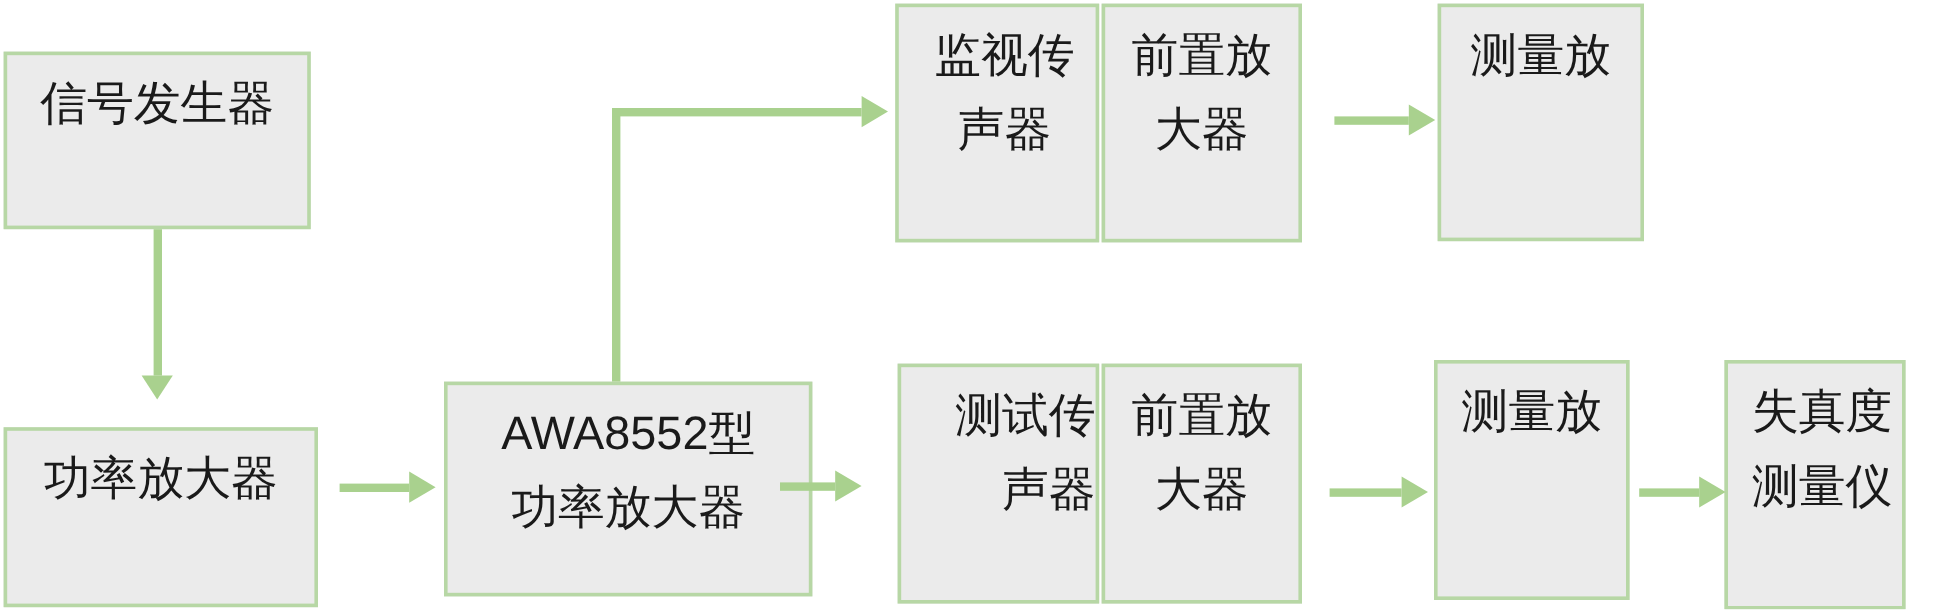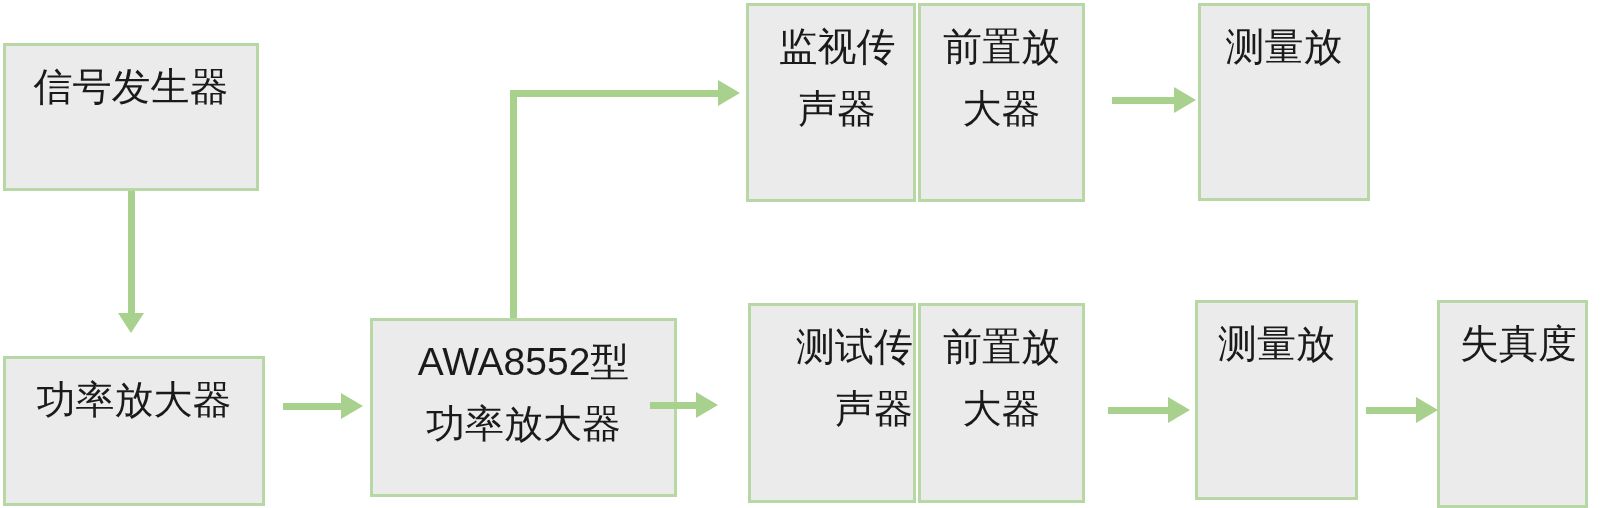--- a/index.html
+++ b/index.html
@@ -114,20 +114,21 @@
     <div class="line">前置放</div>
     <div class="line">大器</div>
   </div>
 
   <div class="node n-amp-b">
     <div class="line">测量放</div>
   </div>
 
   <div class="node n-distortion">
     <div class="line">失真度</div>
+    <div class="line">测量仪</div>
   </div>
 
   <div>
     <div class="shaft a1-shaft"></div>
     <div class="head-down a1-head"></div>
   </div>
 
   <div>
     <div class="shaft a2-shaft"></div>
     <div class="head-right a2-head"></div>

